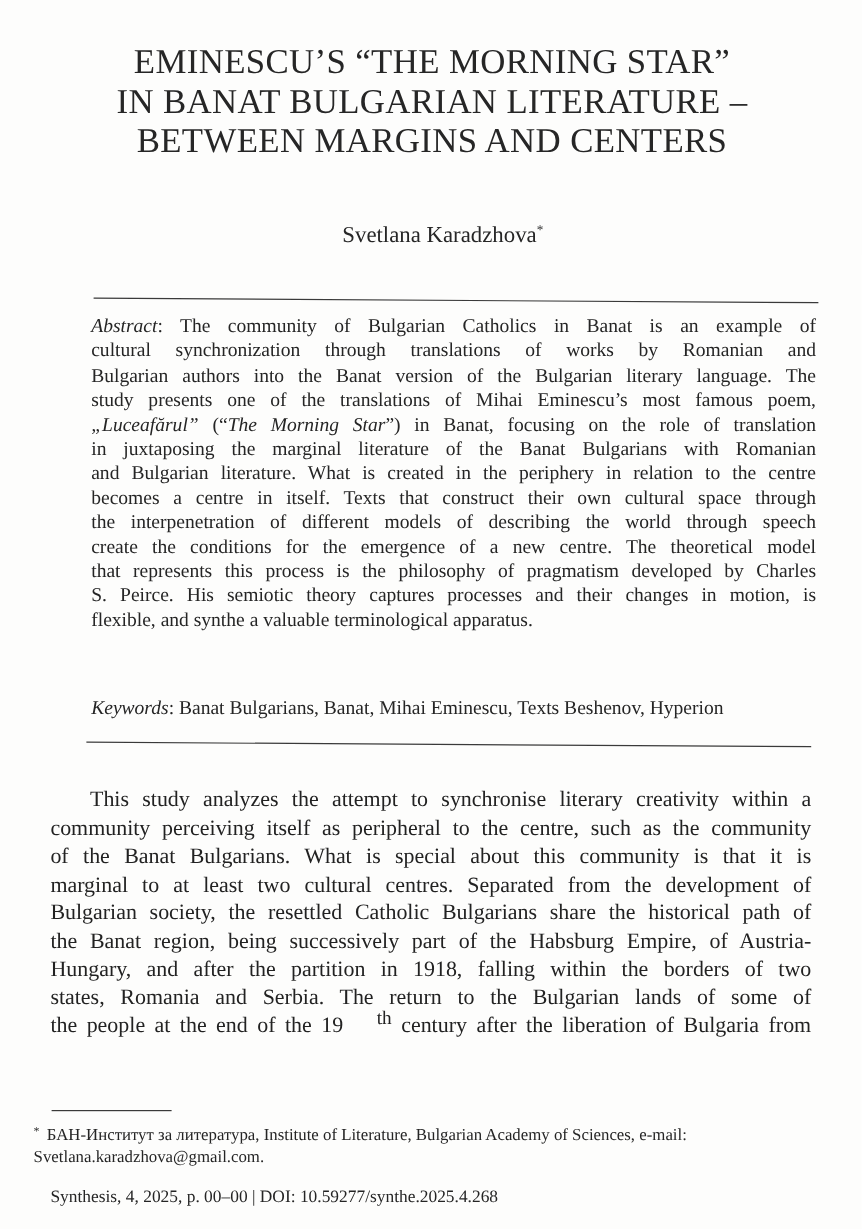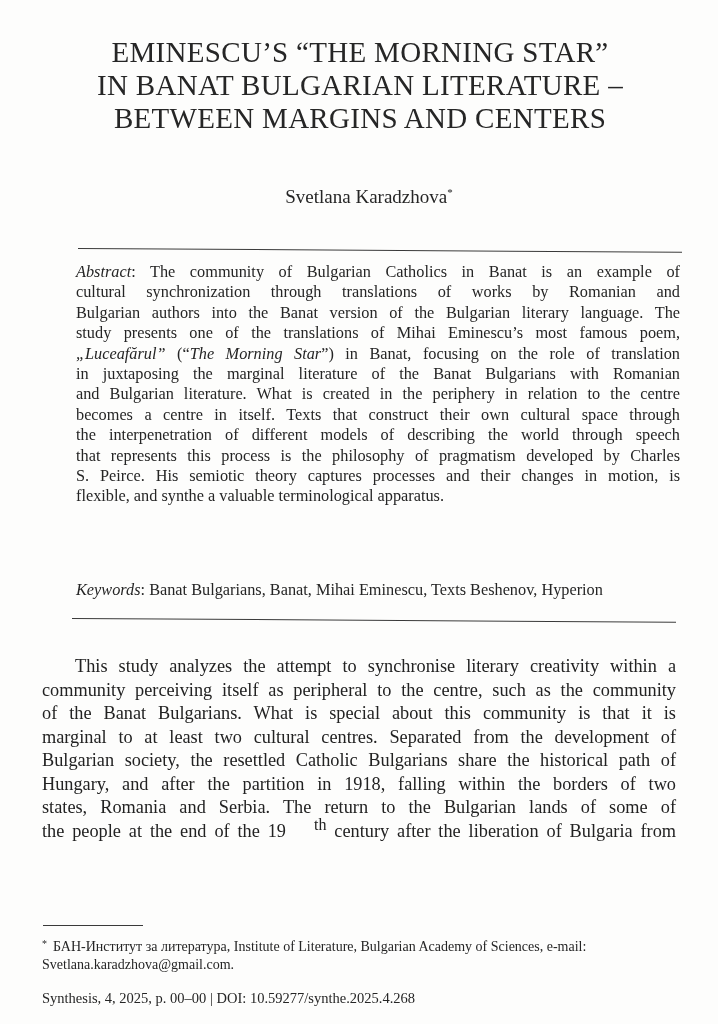--- a/index.html
+++ b/index.html
@@ -102,21 +102,21 @@
       white-space: nowrap;
       text-align: justify;
       text-align-last: justify;
       height: 23.5px;
     }
     .body-text .line.indent { padding-left: 33px; }
     .body-text sup { font-size: 16px; vertical-align: 7px; line-height: 0; margin-left: 28px; }
 
     .footnote {
       position: absolute;
-      left: 42px;
+      left: 28px;
       top: 935px;
       width: 640px;
       font-size: 14px;
       line-height: 18px;
       color: #252525;
     }
     .footnote .fn-line { display: block; white-space: nowrap; }
     .footnote .marker { font-size: 10px; vertical-align: 4px; margin-right: 6px; }
     .citation {
       position: absolute;
@@ -147,37 +147,39 @@
   <div class="abstract">
     <span class="line"><i>Abstract</i><span>: The community of Bulgarian Catholics in Banat is an example of</span></span>
     <span class="line">cultural synchronization through translations of works by Romanian and</span>
     <span class="line">Bulgarian authors into the Banat version of the Bulgarian literary language. The</span>
     <span class="line">study presents one of the translations of Mihai Eminescu’s most famous poem,</span>
     <span class="line"><i>„Luceafărul”</i><span> (“</span><i>The Morning Star</i><span>”) in Banat, focusing on the role of translation</span></span>
     <span class="line">in juxtaposing the marginal literature of the Banat Bulgarians with Romanian</span>
     <span class="line">and Bulgarian literature. What is created in the periphery in relation to the centre</span>
     <span class="line">becomes a centre in itself. Texts that construct their own cultural space through</span>
     <span class="line">the interpenetration of different models of describing the world through speech</span>
+    <span class="line">create the conditions for the emergence of a new centre. The theoretical model</span>
     <span class="line">that represents this process is the philosophy of pragmatism developed by Charles</span>
     <span class="line">S. Peirce. His semiotic theory captures processes and their changes in motion, is</span>
     <span class="line last">flexible, and synthe a valuable terminological apparatus.</span>
   </div>
 
   <div class="keywords">
     <i>Keywords</i><span>: Banat Bulgarians, Banat, Mihai Eminescu, Texts Beshenov, Hyperion</span>
   </div>
 
   <div class="rule bottom"></div>
 
   <div class="body-text">
     <span class="line indent">This study analyzes the attempt to synchronise literary creativity within a</span>
     <span class="line">community perceiving itself as peripheral to the centre, such as the community</span>
     <span class="line">of the Banat Bulgarians. What is special about this community is that it is</span>
     <span class="line">marginal to at least two cultural centres. Separated from the development of</span>
     <span class="line">Bulgarian society, the resettled Catholic Bulgarians share the historical path of</span>
+    <span class="line">the Banat region, being successively part of the Habsburg Empire, of Austria-</span>
     <span class="line">Hungary, and after the partition in 1918, falling within the borders of two</span>
     <span class="line">states, Romania and Serbia. The return to the Bulgarian lands of some of</span>
     <span class="line"><span>the people at the end of the 19</span><sup>th</sup><span> century after the liberation of Bulgaria from</span></span>
   </div>
 
   <div class="rule footnote"></div>
 
   <div class="footnote">
     <span class="fn-line"><span class="marker">*</span><span>БАН-Институт за литература, Institute of Literature, Bulgarian Academy of Sciences, e-mail:</span></span>
     <span class="fn-line">Svetlana.karadzhova@gmail.com.</span>

